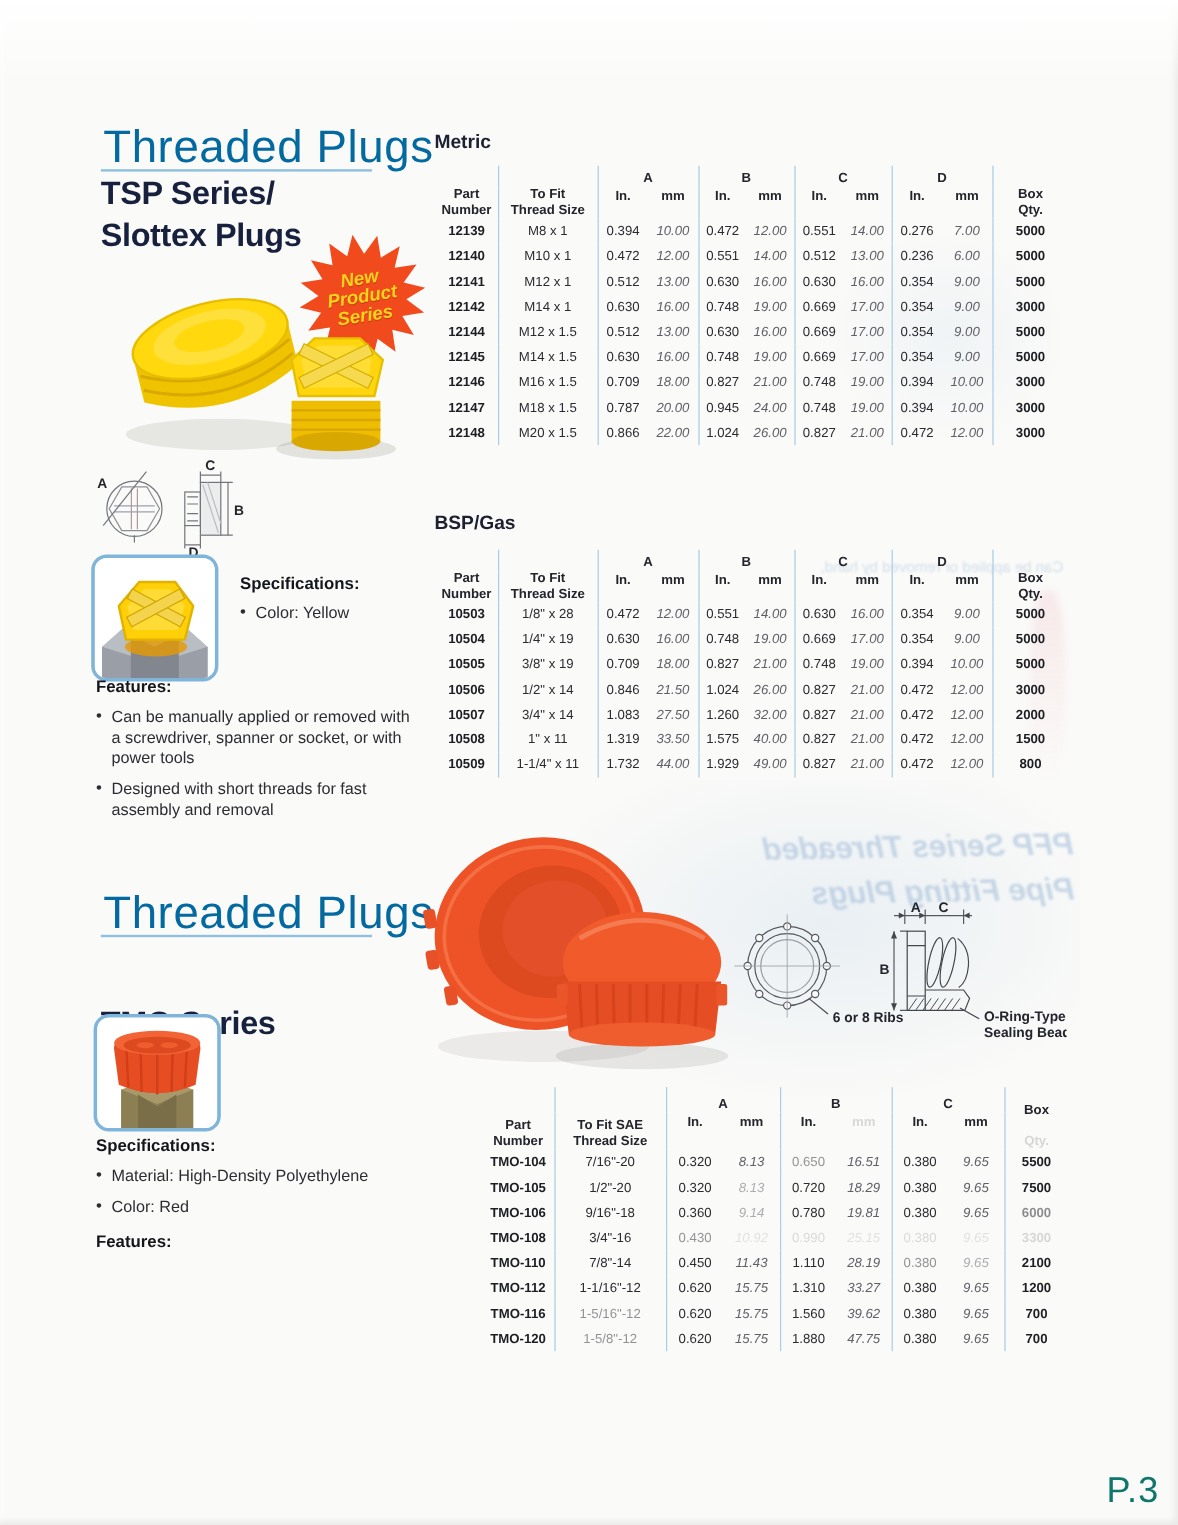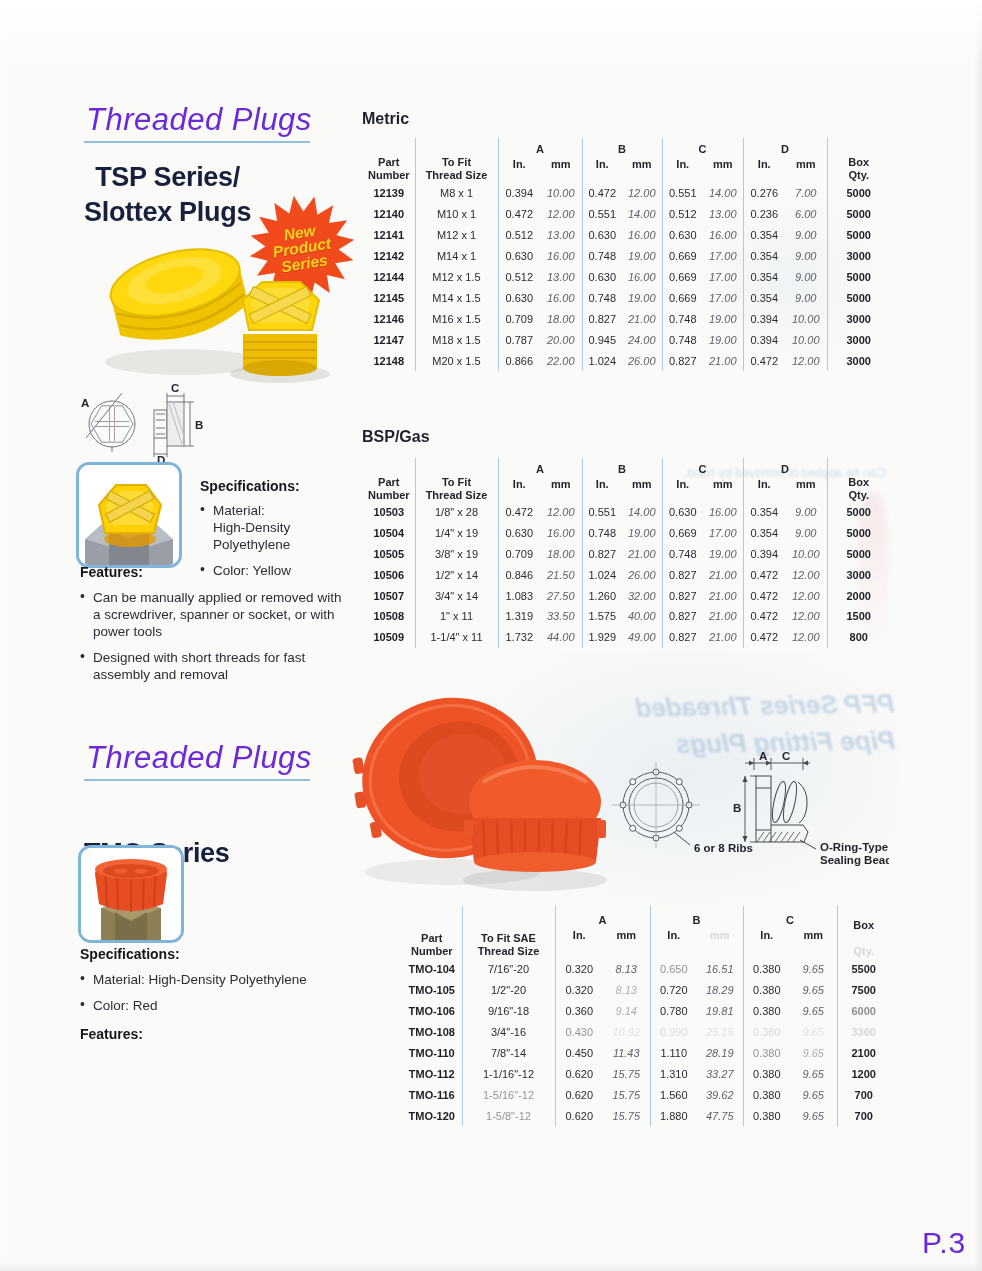--- a/index.html
+++ b/index.html
@@ -17,21 +17,21 @@
         background:radial-gradient(ellipse,rgba(150,185,220,.10),rgba(150,185,220,0) 70%);}
   .pink-streak{left:858px;top:492px;width:30px;height:160px;border-radius:40%;
         background:linear-gradient(rgba(235,130,150,.14),rgba(235,130,150,0));filter:blur(3px);}
   .ghost-head{left:585px;top:688px;width:310px;transform:scaleX(-1) rotate(1deg);
         font-style:italic;font-weight:700;font-size:26px;line-height:37px;color:#9fbbd8;
         opacity:.55;filter:blur(1.1px);}
   .ghost-small{left:636px;top:466px;width:250px;transform:scaleX(-1);
         font-size:12.5px;color:#a8c2dc;opacity:.5;filter:blur(.8px);}
 
   
-  .big-title{font-style:italic;font-weight:400;font-size:31px;color:#6d28d9;letter-spacing:.5px;}
+  .big-title{font-weight:400;font-size:38px;color:#0369a1;letter-spacing:.5px;}
   .title-rule{height:2px;background:#8fc0e0;}
   .series-title{font-weight:700;font-size:27px;line-height:35px;color:#17203d;letter-spacing:-.3px;}
   .tbl-title{font-weight:700;font-size:16px;color:#1d2030;}
   .sec-head{font-weight:700;font-size:14px;color:#14161c;}
   .bullets{font-size:13.5px;line-height:17px;color:#2c2d33;}
   .bullet{position:relative;padding-left:13px;margin-bottom:9px;white-space:pre-line;}
   .bullet::before{content:"\2022";position:absolute;left:0;top:-1px;font-size:14px;color:#2c2d33;}
 
   
   .badge-wrap{left:246px;top:192px;width:112px;height:112px;}
@@ -56,41 +56,41 @@
   .mtbl td{height:21px;}
   .btbl td{height:20.8px;}
   .ttbl td{height:21px;}
   .dim1{opacity:.5;}
   .dim2{opacity:.16;}
 
   
   .inset{border:3px solid #7fb5da;border-radius:13px;background:#fff;overflow:hidden;}
 
   
-  .page-num{font-size:30px;color:#6d28d9;letter-spacing:1px;}
+  .page-num{font-size:30px;color:#0f766e;letter-spacing:1px;}
   .diagram-label{font-weight:700;font-size:11.5px;fill:#23242c;}
   .svgphoto{display:block;}
 </style>
 </head>
 <body>
 
 <div class="page">
 
   <div class="abs ghost-wash"></div>
   <div class="abs ghost-wash2"></div>
   <div class="abs pink-streak"></div>
   <div class="abs ghost-small">Can be applied or removed by hand,</div>
   <div class="abs ghost-head">
     <div>PFP Series Threaded</div>
     <div>Pipe Fitting Plugs</div>
   </div>
 
   <div class="abs big-title" style="left:86px;top:102px;">Threaded Plugs</div>
   <div class="abs title-rule" style="left:84px;top:141px;width:226px;"></div>
-  <div class="abs series-title" style="left:84px;top:160px;text-align:center;">
+  <div class="abs series-title" style="left:84px;top:144px;">
     <div>TSP Series/</div>
     <div>Slottex Plugs</div>
   </div>
 
   <div class="abs badge-wrap">
     <svg width="112" height="112" viewBox="0 0 110 110">
       <polygon transform="rotate(-9 55 55)" fill="#f14a1d" points="107,55 90.3,62 103,74.9 84.9,75 91.8,91.8 75,84.9 74.9,103 62,90.3 55,107 48,90.3 35.1,103 35,84.9 18.2,91.8 25.1,75 7,74.9 19.7,62 3,55 19.7,48 7,35.1 25.1,35 18.2,18.2 35,25.1 35.1,7 48,19.7 55,3 62,19.7 74.9,7 75,25.1 91.8,18.2 84.9,35 103,35.1 90.3,48"></polygon>
     </svg>
     <div class="badge-text">
       <span>New</span>
@@ -175,22 +175,20 @@
         </g>
       <g transform="rotate(-28 51 42)">
           <rect x="26" y="37" width="50" height="9" fill="#f3d44c" stroke="#cfa400"></rect>
         </g>
     </svg>
   </div>
 
   <div class="abs" style="left:200px;top:478px;width:150px;">
     <div class="sec-head">Specifications:</div>
     <div class="bullets" style="margin-top:8px;">
-      <div class="bullet">Material:
-High-Density Polyethylene</div>
       <div class="bullet">Color: Yellow</div>
     </div>
   </div>
 
   <div class="abs" style="left:80px;top:564px;width:268px;">
     <div class="sec-head">Features:</div>
     <div class="bullets" style="margin-top:9px;">
       <div class="bullet">Can be manually applied or removed with a screwdriver, spanner or socket, or with power tools</div>
       <div class="bullet">Designed with short threads for fast assembly and removal</div>
     </div>

